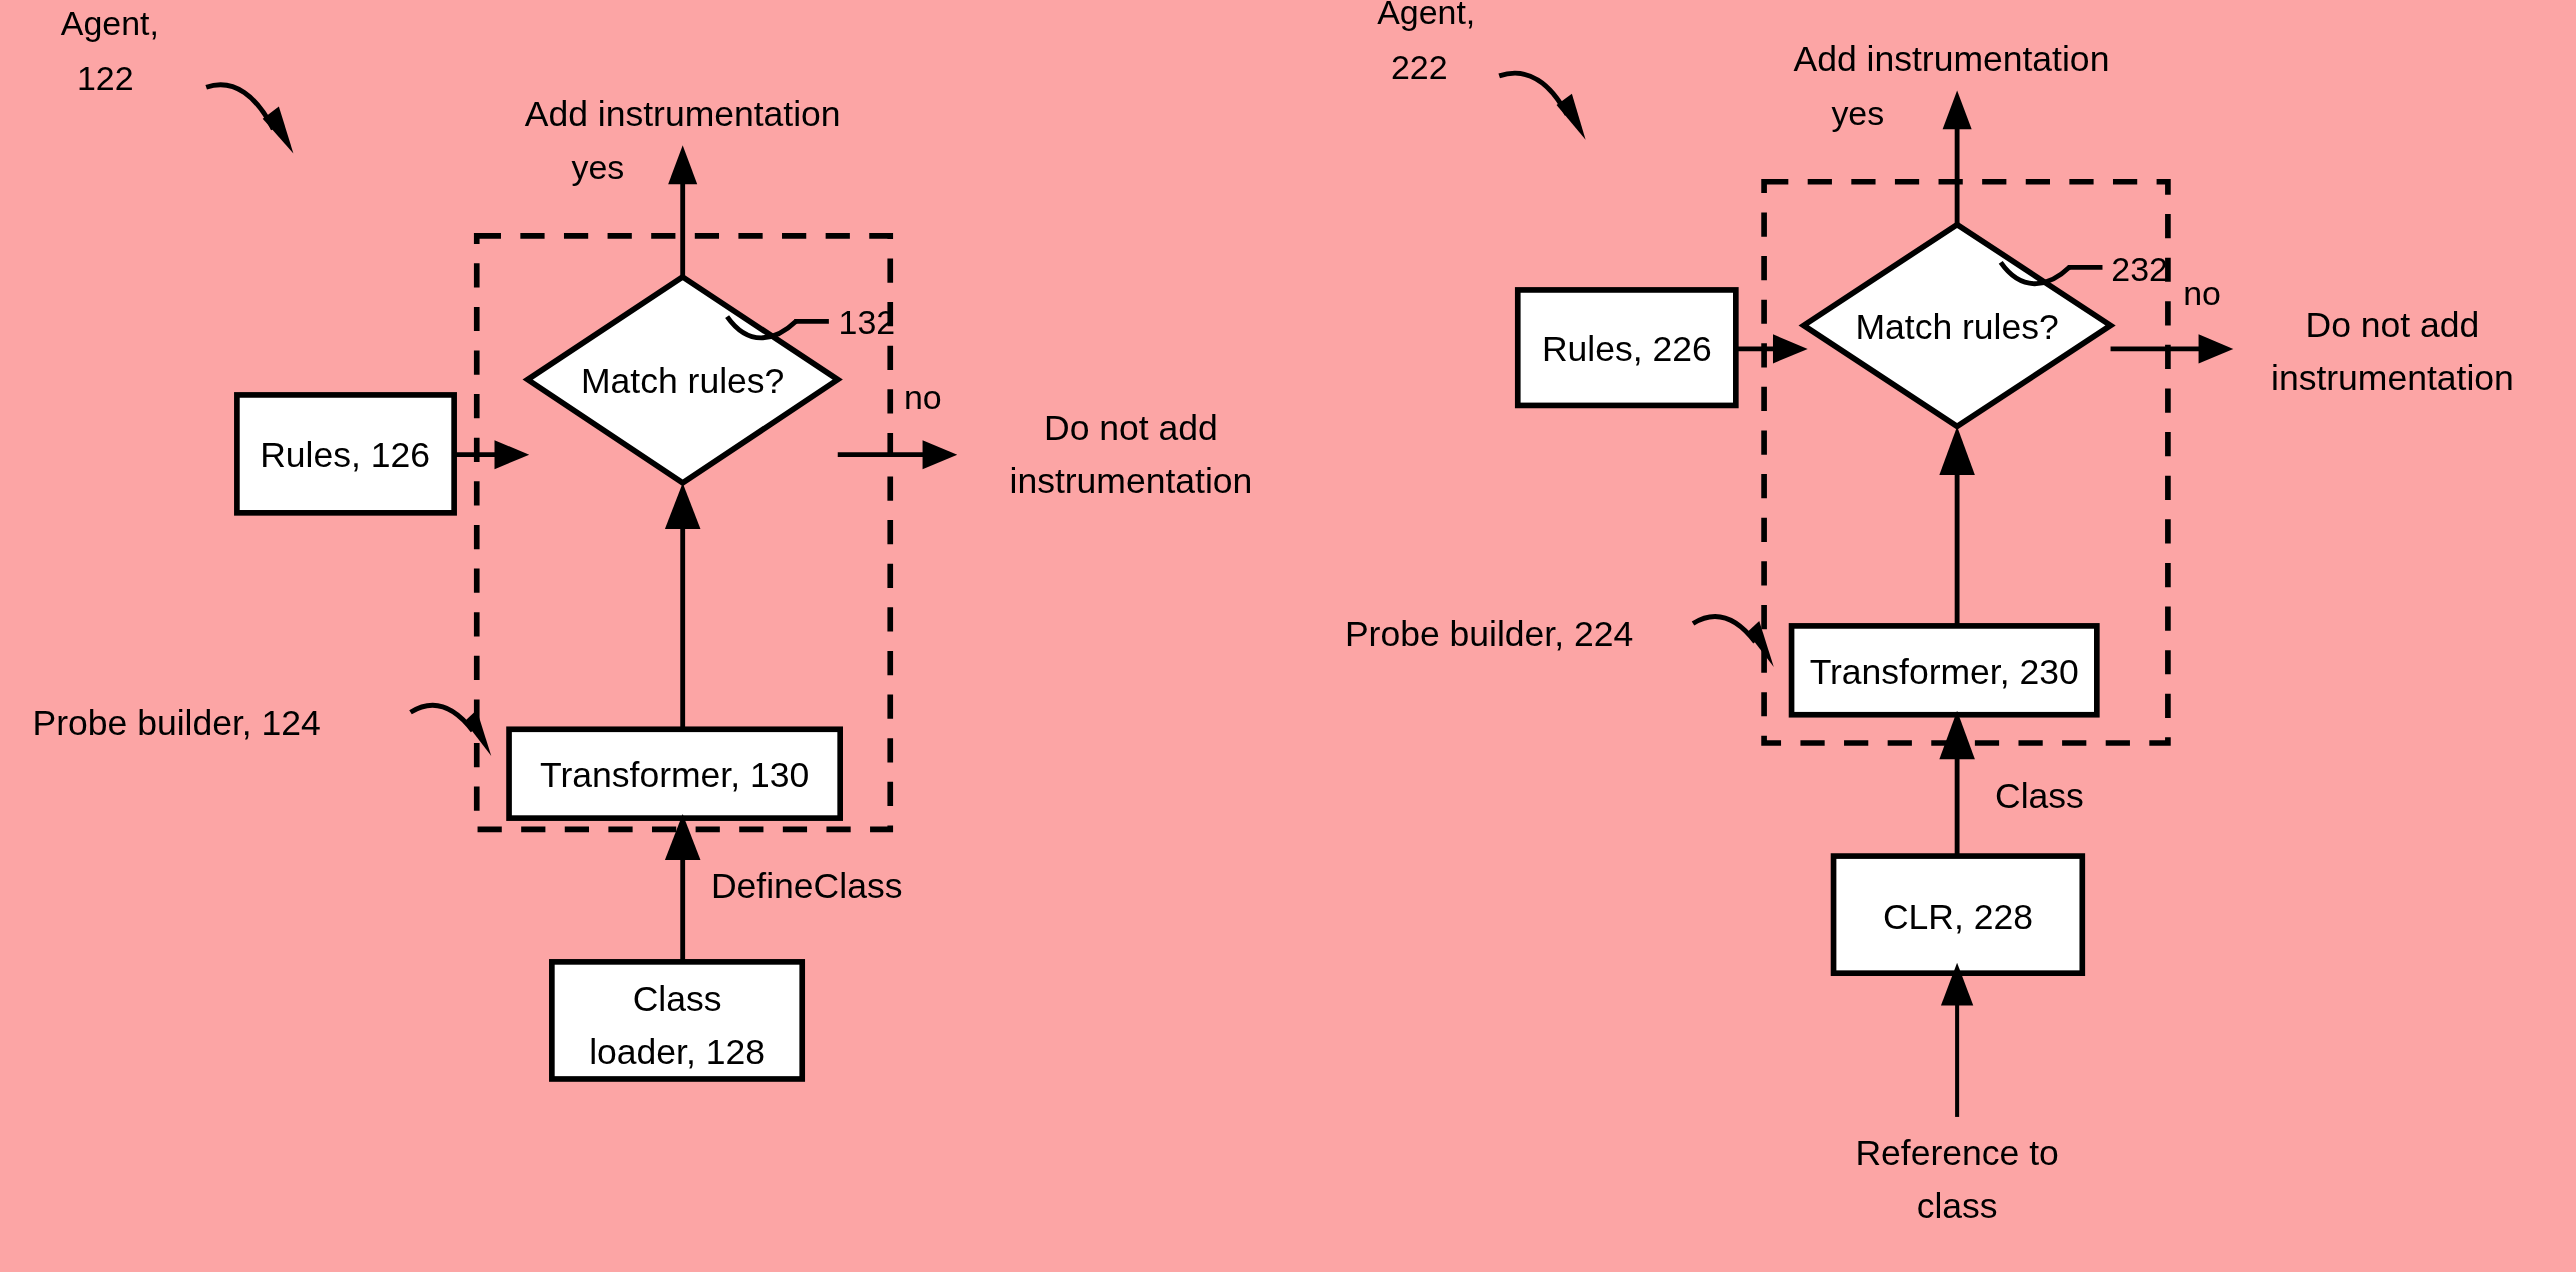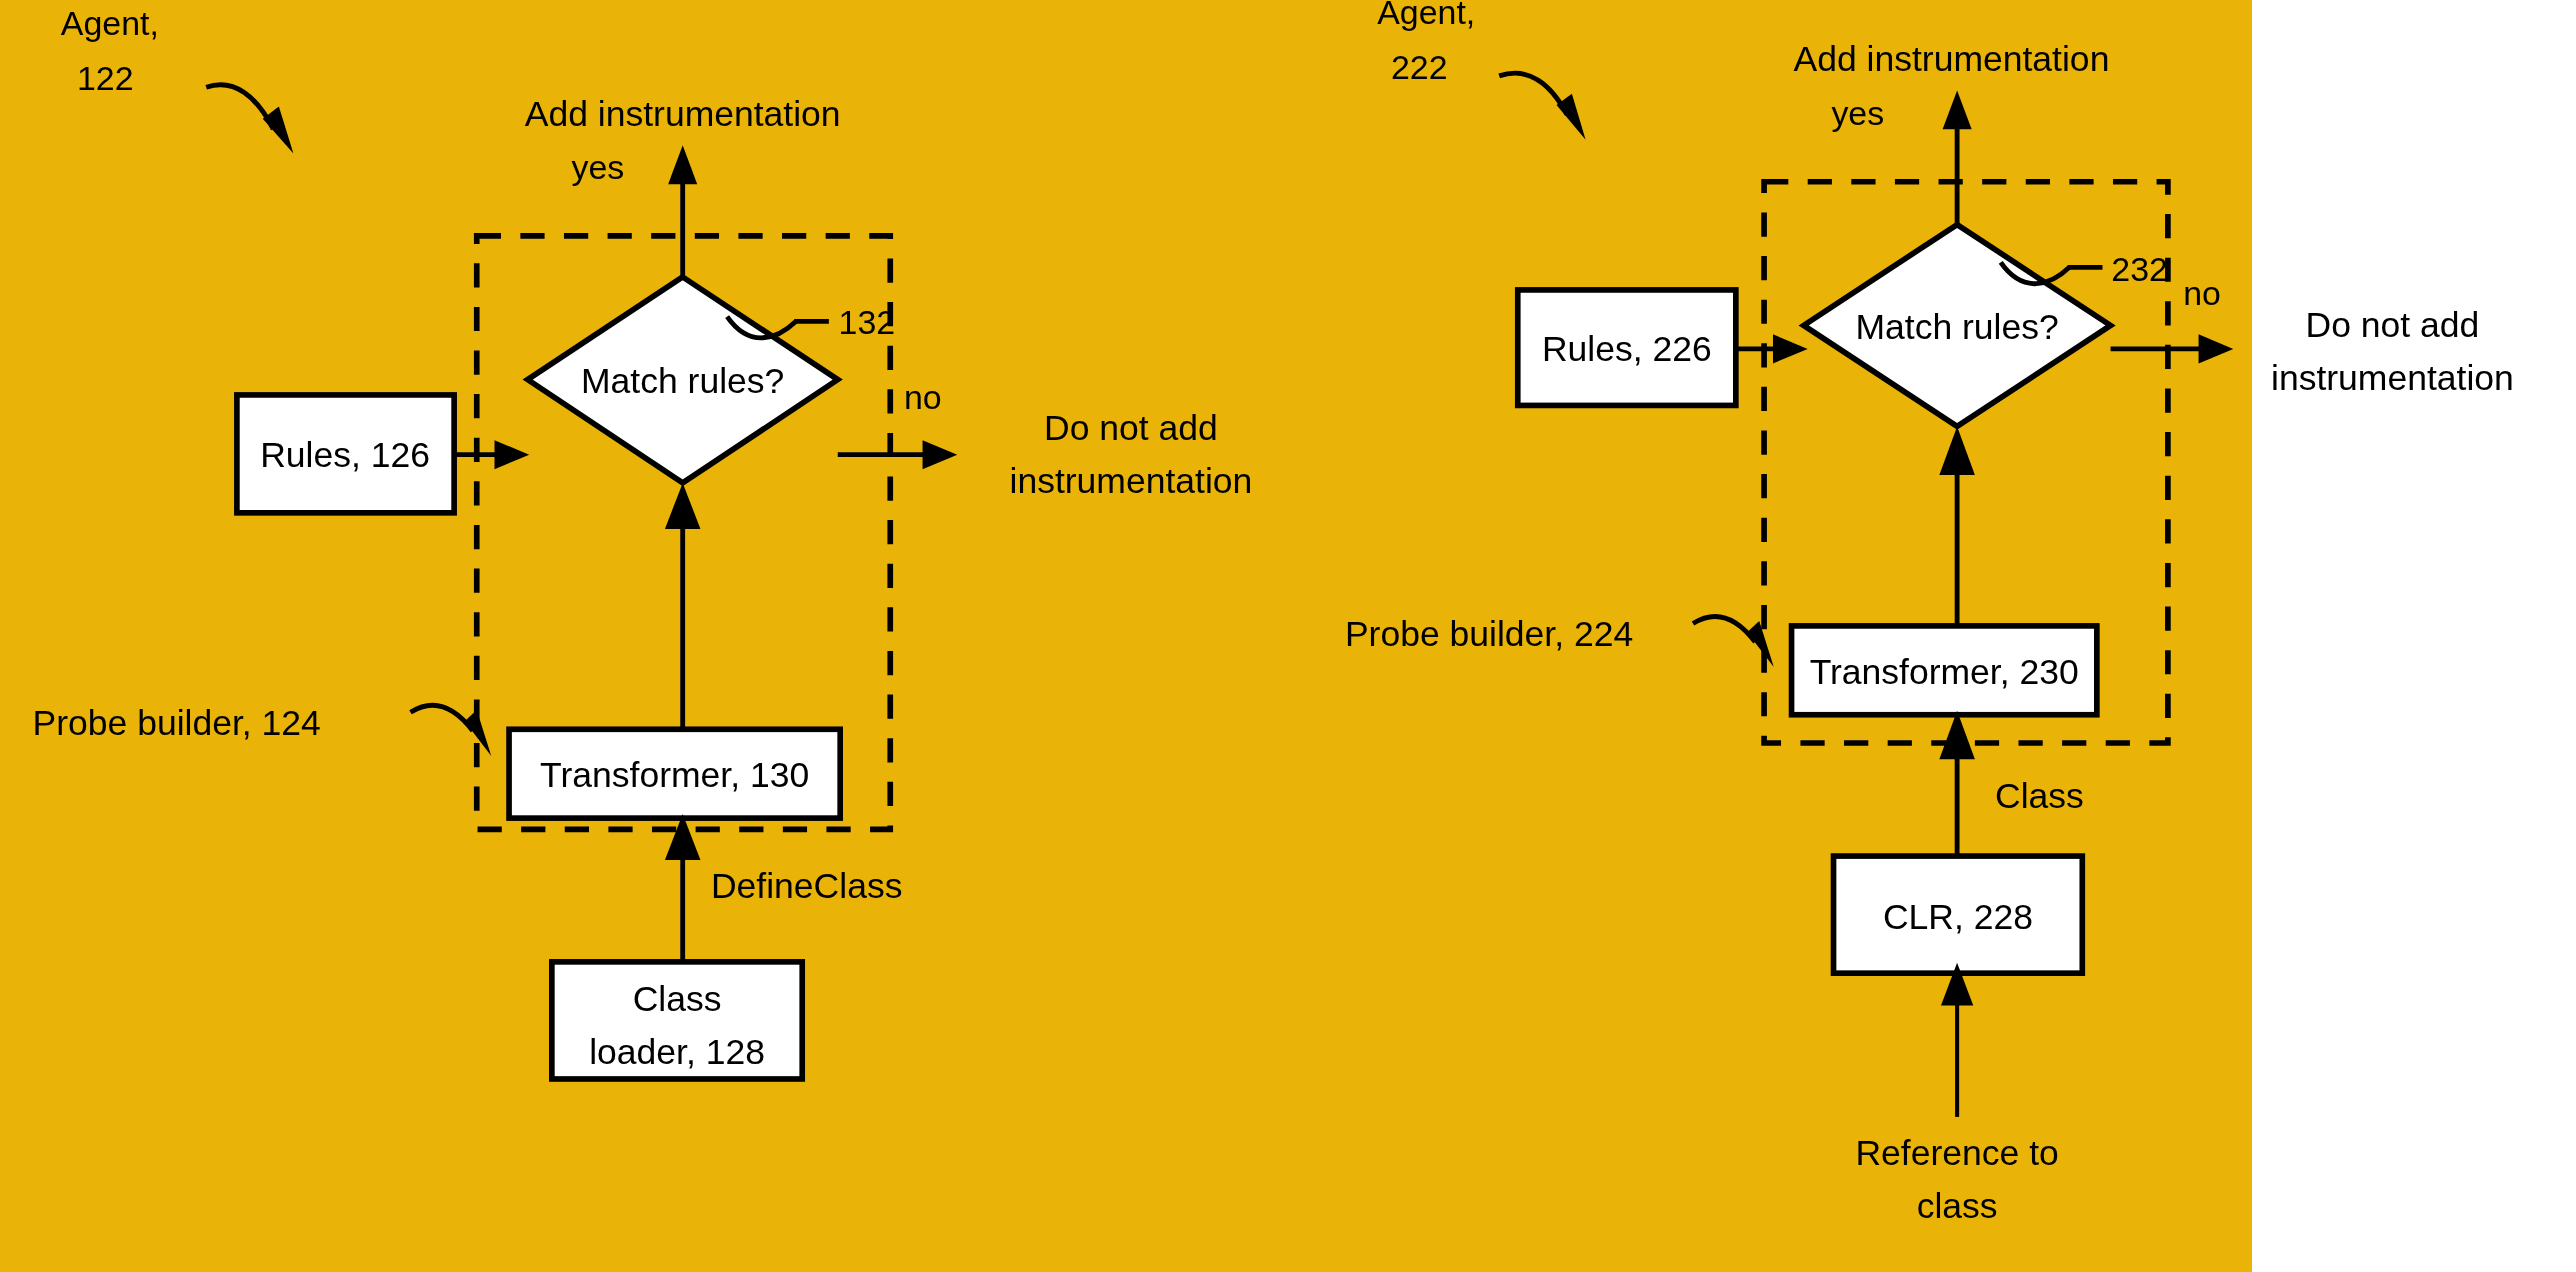--- a/index.html
+++ b/index.html
@@ -8,23 +8,23 @@
     background: #ffffff;
   }
   body {
     width: 2576px;
     height: 1272px;
     font-family: "Liberation Sans", sans-serif;
     overflow: hidden;
   }
   #figure-root {
     position: relative;
-    width: 2252px;
+    width: 2576px;
     height: 1272px;
-    background: #eab308;
+    background: #fca5a5;
   }
   svg.diagram-canvas {
     position: absolute;
     top: 0;
     left: 0;
     width: 2576px;
     height: 1272px;
     display: block;
   }
   text {

